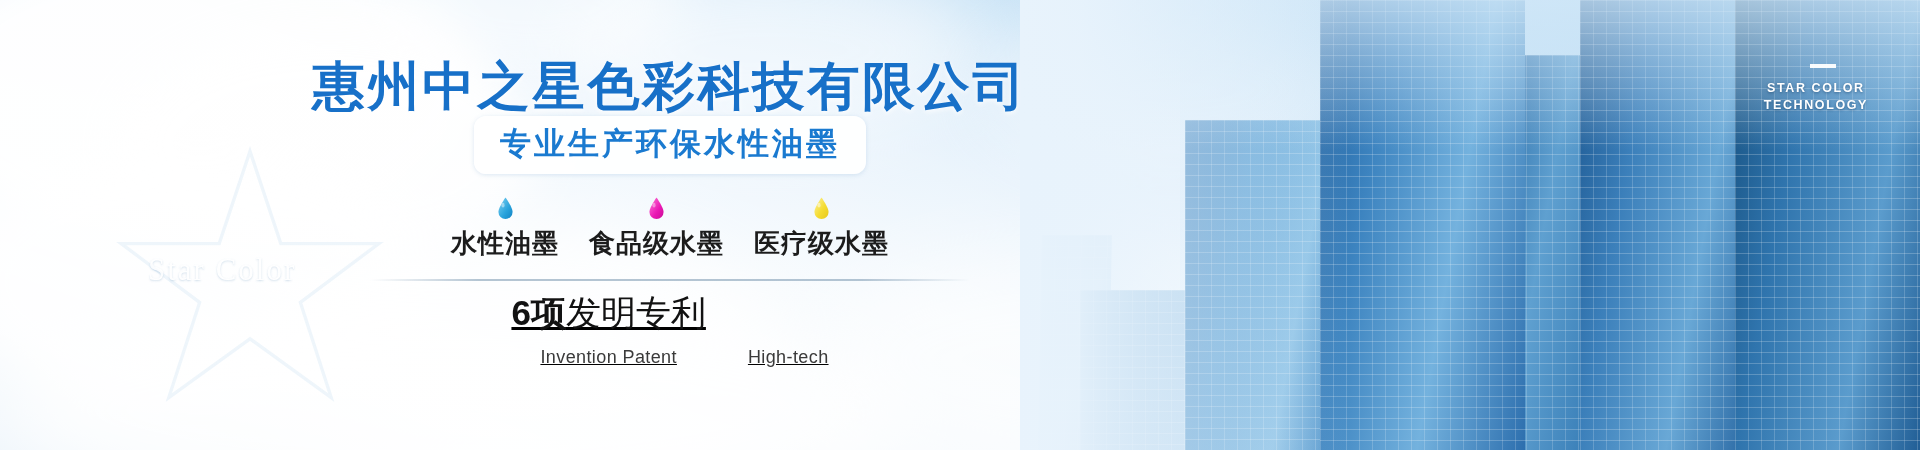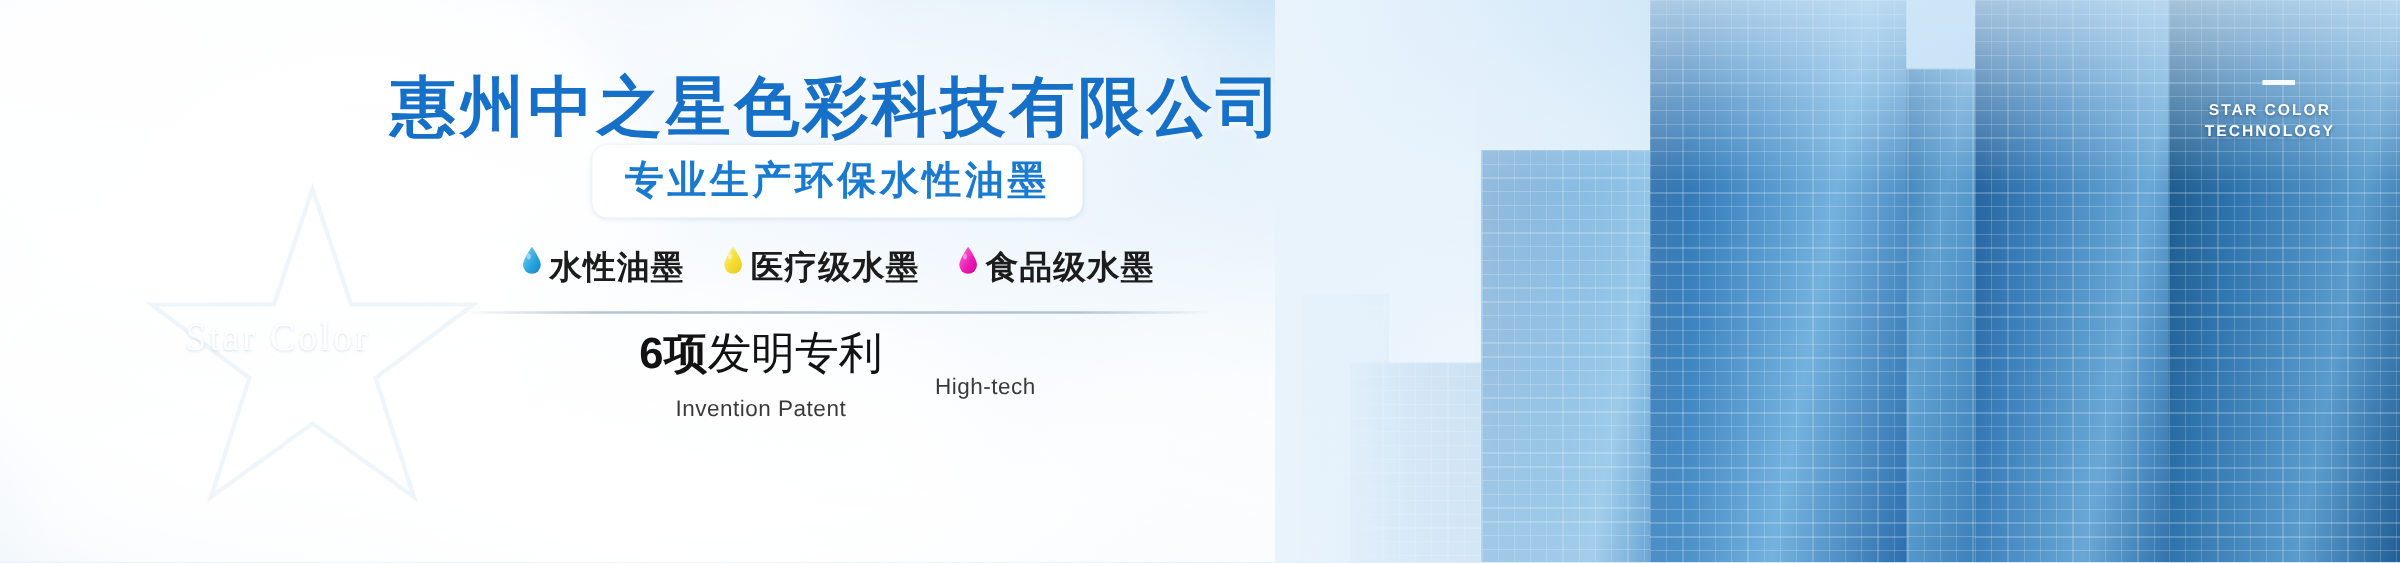--- a/index.html
+++ b/index.html
@@ -132,36 +132,36 @@
   .pill-text{
     font-size:31px; font-weight:700; color:#1a7ad0;
     letter-spacing:3px; white-space:nowrap;
   }
 
   .features{
     margin-top:22px;
     display:flex; align-items:center; gap:30px;
     white-space:nowrap;
   }
-  .feat{ display:flex; align-items:flex-start; gap:6px; }
+  .feat{ display:flex; align-items:center; gap:6px;flex-direction:column; }
   .drop{ width:17px; height:24px; display:block; }
   .feat-label{
     font-size:26px; font-weight:700; color:#1c1c1c;
     letter-spacing:1px;
   }
 
   .divider{
     margin-top:18px;
     width:600px; height:2px;
     background:linear-gradient(90deg, rgba(150,175,195,0), rgba(120,150,175,.55) 18%, rgba(120,150,175,.55) 82%, rgba(150,175,195,0));
   }
 
   .badges{
     margin-top:14px;
-    display:flex; align-items:center; gap:42px;
+    display:flex; align-items:flex-end; gap:42px;text-decoration:underline;
   }
   .badge{ text-align:center; }
   .badge-cn{
     font-size:35px; color:#121212; line-height:1.05; white-space:nowrap;
   }
   .badge-strong{ font-weight:700; }
   .badge-light{ font-weight:400; }
   .badge-en{
     margin-top:15px;
     font-size:18px; color:#3a3a3a; letter-spacing:.4px;
@@ -248,50 +248,50 @@
             <ellipse cx="8.5" cy="12" rx="2.2" ry="3.4" fill="#ffffff" opacity=".45"></ellipse>
           </svg>
         </span>
         <span class="feat-label">水性油墨</span>
       </div>
 
       <div class="feat">
         <span class="drop">
           <svg class="drop" viewBox="0 0 24 32" aria-hidden="true">
             <defs>
+                <linearGradient id="g1" x1="0" y1="0" x2="1" y2="1">
+              <stop offset="0%" stop-color="#ff7ad8"></stop>
+                  <stop offset="60%" stop-color="#ea18b4"></stop>
+              <stop offset="100%" stop-color="#c90c96"></stop>
+            </linearGradient>
+              </defs>
+            <path d="M12 1 C12 1 2 15 2 21.5 A10 10 0 0 0 22 21.5 C22 15 12 1 12 1 Z" fill="url(#g1)"></path>
+            <ellipse cx="8.5" cy="12" rx="2.2" ry="3.4" fill="#ffffff" opacity=".4"></ellipse>
+          </svg>
+        </span>
+        <span class="feat-label">食品级水墨</span>
+      </div>
+
+      <div class="feat">
+        <span class="drop">
+          <svg class="drop" viewBox="0 0 24 32" aria-hidden="true">
+            <defs>
                 <linearGradient id="g2" x1="0" y1="0" x2="1" y2="1">
               <stop offset="0%" stop-color="#fdf3a0"></stop>
                   <stop offset="55%" stop-color="#f5dc32"></stop>
               <stop offset="100%" stop-color="#e8c81c"></stop>
             </linearGradient>
               </defs>
             <path d="M12 1 C12 1 2 15 2 21.5 A10 10 0 0 0 22 21.5 C22 15 12 1 12 1 Z" fill="url(#g2)"></path>
             <ellipse cx="8.5" cy="12" rx="2.2" ry="3.4" fill="#ffffff" opacity=".5"></ellipse>
           </svg>
         </span>
         <span class="feat-label">医疗级水墨</span>
       </div>
 
-      <div class="feat">
-        <span class="drop">
-          <svg class="drop" viewBox="0 0 24 32" aria-hidden="true">
-            <defs>
-                <linearGradient id="g1" x1="0" y1="0" x2="1" y2="1">
-              <stop offset="0%" stop-color="#ff7ad8"></stop>
-                  <stop offset="60%" stop-color="#ea18b4"></stop>
-              <stop offset="100%" stop-color="#c90c96"></stop>
-            </linearGradient>
-              </defs>
-            <path d="M12 1 C12 1 2 15 2 21.5 A10 10 0 0 0 22 21.5 C22 15 12 1 12 1 Z" fill="url(#g1)"></path>
-            <ellipse cx="8.5" cy="12" rx="2.2" ry="3.4" fill="#ffffff" opacity=".4"></ellipse>
-          </svg>
-        </span>
-        <span class="feat-label">食品级水墨</span>
-      </div>
-
     </div>
 
     <div class="divider"></div>
 
     <div class="badges">
 
       <div class="badge">
         <div class="badge-cn"><span class="badge-strong">6项</span><span class="badge-light">发明专利</span></div>
         <div class="badge-en">Invention Patent</div>
       </div>

